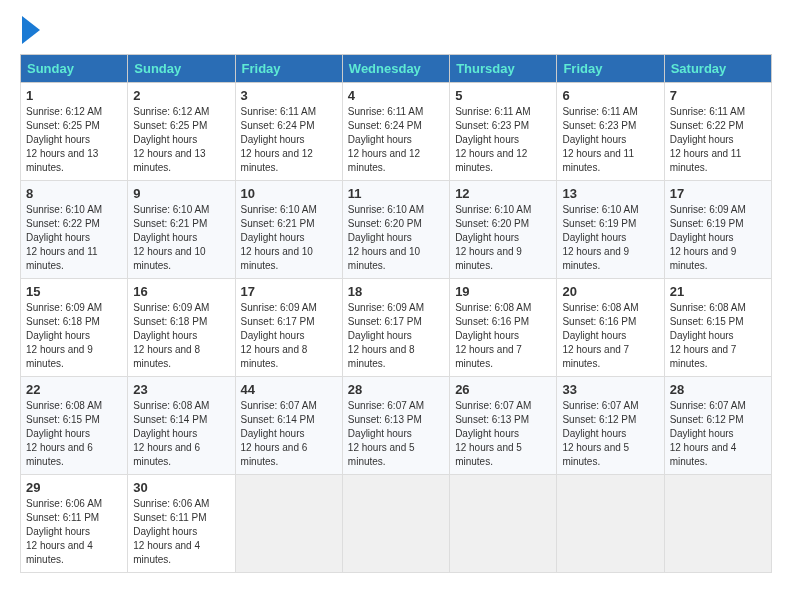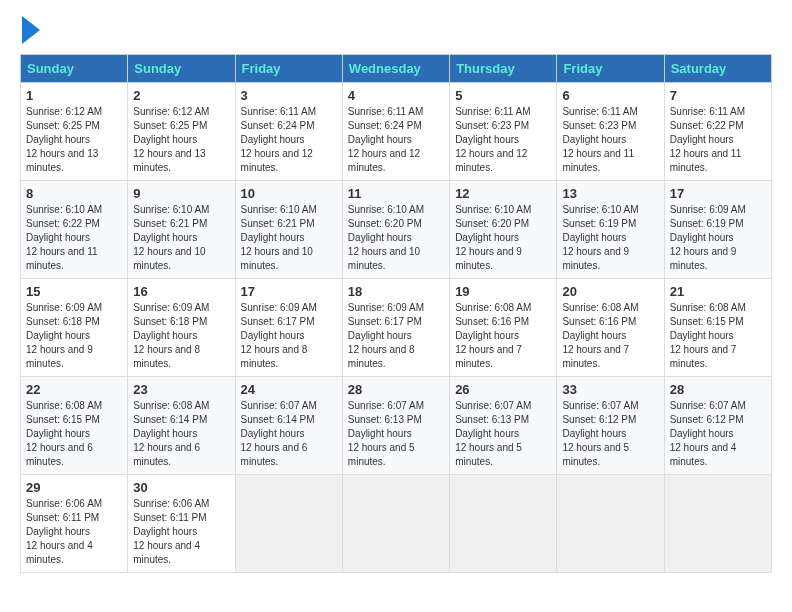--- a/index.html
+++ b/index.html
@@ -216,21 +216,21 @@
       <tr>
         <td>
           <span class="day-num">22</span>
           <div class="day-info">Sunrise: 6:08 AM<br>Sunset: 6:15 PM<br>Daylight hours<br>12 hours and 6 minutes.</div>
         </td>
         <td>
           <span class="day-num">23</span>
           <div class="day-info">Sunrise: 6:08 AM<br>Sunset: 6:14 PM<br>Daylight hours<br>12 hours and 6 minutes.</div>
         </td>
         <td>
-          <span class="day-num">24</span>
+          <span class="day-num">44</span>
           <div class="day-info">Sunrise: 6:07 AM<br>Sunset: 6:14 PM<br>Daylight hours<br>12 hours and 6 minutes.</div>
         </td>
         <td>
           <span class="day-num">28</span>
           <div class="day-info">Sunrise: 6:07 AM<br>Sunset: 6:13 PM<br>Daylight hours<br>12 hours and 5 minutes.</div>
         </td>
         <td>
           <span class="day-num">26</span>
           <div class="day-info">Sunrise: 6:07 AM<br>Sunset: 6:13 PM<br>Daylight hours<br>12 hours and 5 minutes.</div>
         </td>

